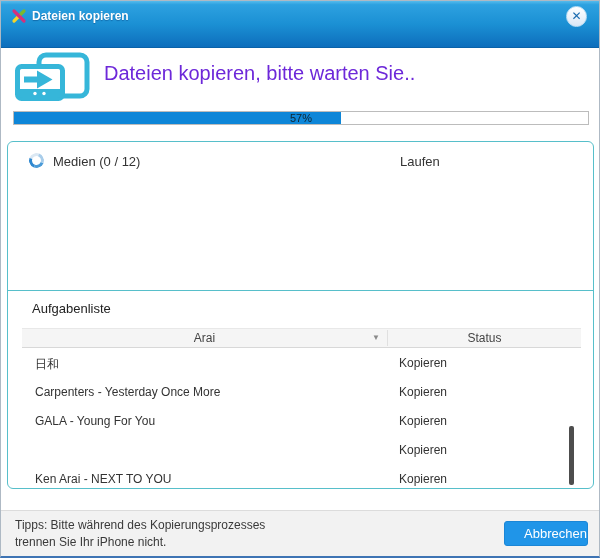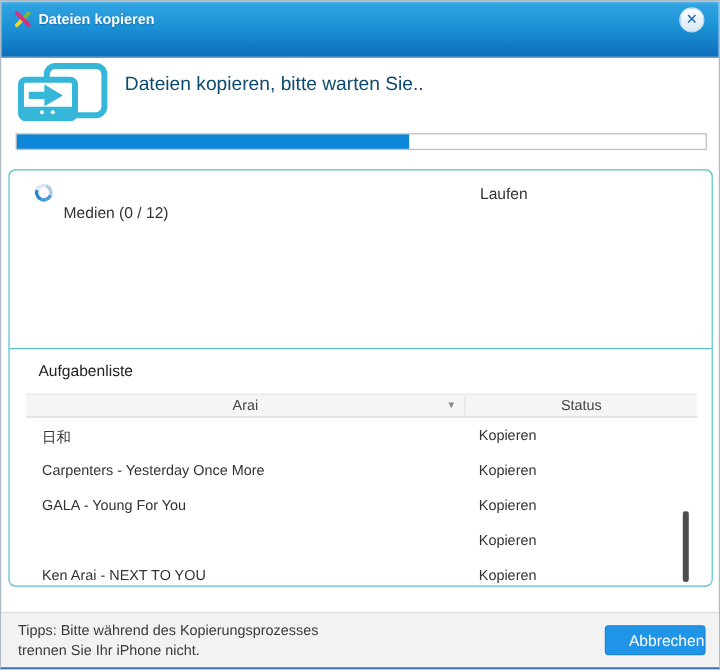--- a/index.html
+++ b/index.html
@@ -32,21 +32,21 @@
     background: linear-gradient(to bottom, #ffffff 0%, #d9e7f6 100%);
     border: 1px solid #bfe0f5;
     color: #1668ae; font-size: 12px; font-weight: bold;
     text-align: center; line-height: 19px; cursor: pointer;
   }
 
   
   .devices-icon { position: absolute; left: 13px; top: 51px; width: 78px; height: 50px; }
   .heading {
     position: absolute; left: 103px; top: 61px;
-    font-size: 16px; color: #0c4a6e;
+    font-size: 20px; color: #6d28d9;
   }
 
   
   .progress {
     position: absolute; left: 12px; top: 110px; width: 576px; height: 14px;
     background: #ffffff; border: 1px solid #bcbcbc;
   }
   .progress-fill {
     position: absolute; left: 0; top: 0; bottom: 0; width: 57%;
     background: #0e86d8;
@@ -65,21 +65,21 @@
     position: absolute; left: 0; right: 0; top: 148px; height: 1px;
     background: #57bfca;
   }
   .spinner {
     position: absolute; left: 21px; top: 11px; width: 15px; height: 15px;
     border-radius: 50%;
     border: 3px solid;
     border-color: #dbe8f3 #a9cdea #4b9bd8 #2f88d0; 
     transform: rotate(-25deg);
   }
-  .task-name { position: absolute; left: 45px; top: 12px; font-size: 13px; color: #333; margin-top: 16px; }
+  .task-name { position: absolute; left: 45px; top: 12px; font-size: 13px; color: #333; }
   .task-status { position: absolute; left: 392px; top: 12px; font-size: 13px; color: #333; }
 
   .tasklist-title { position: absolute; left: 24px; top: 159px; font-size: 13px; color: #222; }
 
   .thead {
     position: absolute; left: 14px; top: 186px; width: 559px; height: 20px;
     background: #f5f5f5;
     border-top: 1px solid #e8e8e8; border-bottom: 1px solid #d8d8d8;
   }
   .th-name {
@@ -140,20 +140,21 @@
     <rect x="3.5" y="14.5" width="45" height="32" rx="4" fill="#ffffff" stroke="#36b6d9" stroke-width="5"></rect>
     <path d="M5 37 h42 v5 a4 4 0 0 1 -4 4 h-34 a4 4 0 0 1 -4 -4 z" fill="#36b6d9"></path>
     <circle cx="21" cy="41.5" r="1.7" fill="#ffffff"></circle>
     <circle cx="30" cy="41.5" r="1.7" fill="#ffffff"></circle>
     <path d="M10 24.5 h13 v-6 l15.5 9 -15.5 9 v-6 h-13 z" fill="#36b6d9"></path>
   </svg>
   <div class="heading">Dateien kopieren, bitte warten Sie..</div>
 
   <div class="progress">
     <div class="progress-fill" style="width: 57%;"></div>
+    <div class="progress-label">57%</div>
   </div>
 
   <div class="panel">
     <div class="spinner"></div>
     <div class="task-name">Medien (0 / 12)</div>
     <div class="task-status">Laufen</div>
 
     <div class="panel-divider"></div>
 
     <div class="tasklist-title">Aufgabenliste</div>

